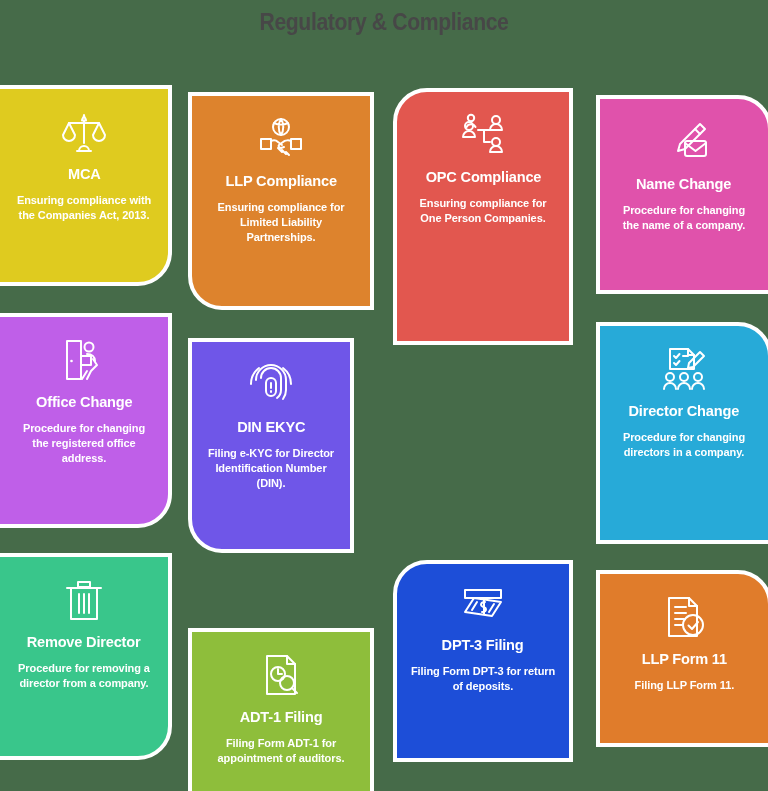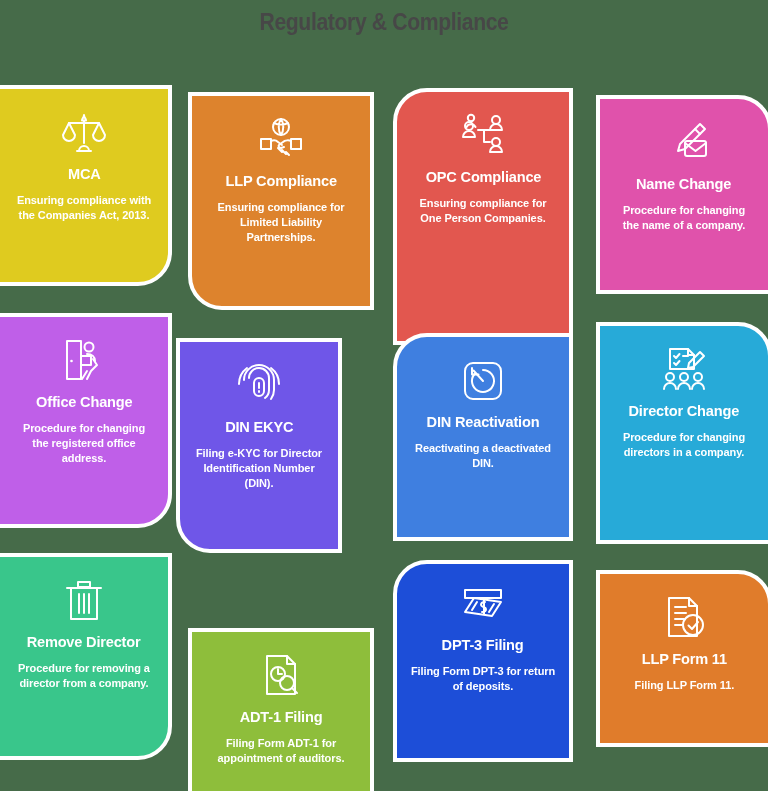--- a/index.html
+++ b/index.html
@@ -157,48 +157,36 @@
         <circle cx="30" cy="10" r="4.5"></circle>
         <path d="M28 17c5 0 8 3 8 7"></path>
         <rect x="22" y="19" width="10" height="9"></rect>
         <path d="M34 22l4 6-6 6-4 8M28 34l-5 8"></path>
       </svg>
     </span>
     <div class="card-title">Office Change</div>
     <div class="card-desc">Procedure for changing the registered office address.</div>
   </div>
 
-  <div class="card c-bl" style="left:176px; top:338px; width:166px; height:215px; background:#6f56e8;">
+  <div class="card c-bl" style="left:188px; top:338px; width:166px; height:215px; background:#6f56e8;">
     <span class="icon">
       <svg width="48" height="48" viewBox="0 0 48 48" fill="none" stroke="#ffffff" stroke-width="2" stroke-linecap="round" stroke-linejoin="round">
         <rect x="19" y="16" width="10" height="18" rx="5"></rect>
         <path d="M14 16a10 10 0 0 1 20 0v12a10 10 0 0 1-4 8"></path>
         <path d="M9 18a15 15 0 0 1 30 0v10a15 15 0 0 1-3 9"></path>
         <path d="M4 22a20 20 0 0 1 8-16"></path>
         <path d="M44 22a20 20 0 0 0-8-16"></path>
         <line x1="24" y1="21" x2="24" y2="26"></line>
         <line x1="24" y1="29" x2="24" y2="30"></line>
       </svg>
     </span>
     <div class="card-title">DIN EKYC</div>
     <div class="card-desc">Filing e-KYC for Director Identification Number (DIN).</div>
   </div>
 
-  <div class="card c-tl" style="left:393px; top:333px; width:180px; height:208px; background:#3f7fe0;">
-    <span class="icon">
-      <svg width="48" height="48" viewBox="0 0 48 48" fill="none" stroke="#ffffff" stroke-width="2" stroke-linecap="round" stroke-linejoin="round">
-        <rect x="6" y="6" width="36" height="36" rx="8"></rect>
-        <path d="M24 13a11 11 0 1 1-8.5 4"></path>
-        <path d="M13 11v6.5h6.5"></path>
-        <line x1="14.5" y1="13.5" x2="24" y2="24"></line>
-      </svg>
-    </span>
-    <div class="card-title">DIN Reactivation</div>
-    <div class="card-desc">Reactivating a deactivated DIN.</div>
-  </div>
 
   <div class="card c-tr" style="left:596px; top:322px; width:176px; height:222px; background:#27aad8;">
     <span class="icon">
       <svg width="54" height="48" viewBox="0 0 54 48" fill="none" stroke="#ffffff" stroke-width="2" stroke-linecap="round" stroke-linejoin="round">
         <path d="M13 3h18l6 6v14H13z"></path>
         <path d="M31 3v6h6"></path>
         <path d="M17 10l2 2 3.5-4M17 17l2 2 3.5-4"></path>
         <line x1="26" y1="10" x2="31" y2="10"></line>
         <path d="M43 6l4 4-11 11-5 1 1-5z"></path>
         <circle cx="13" cy="31" r="4"></circle>

